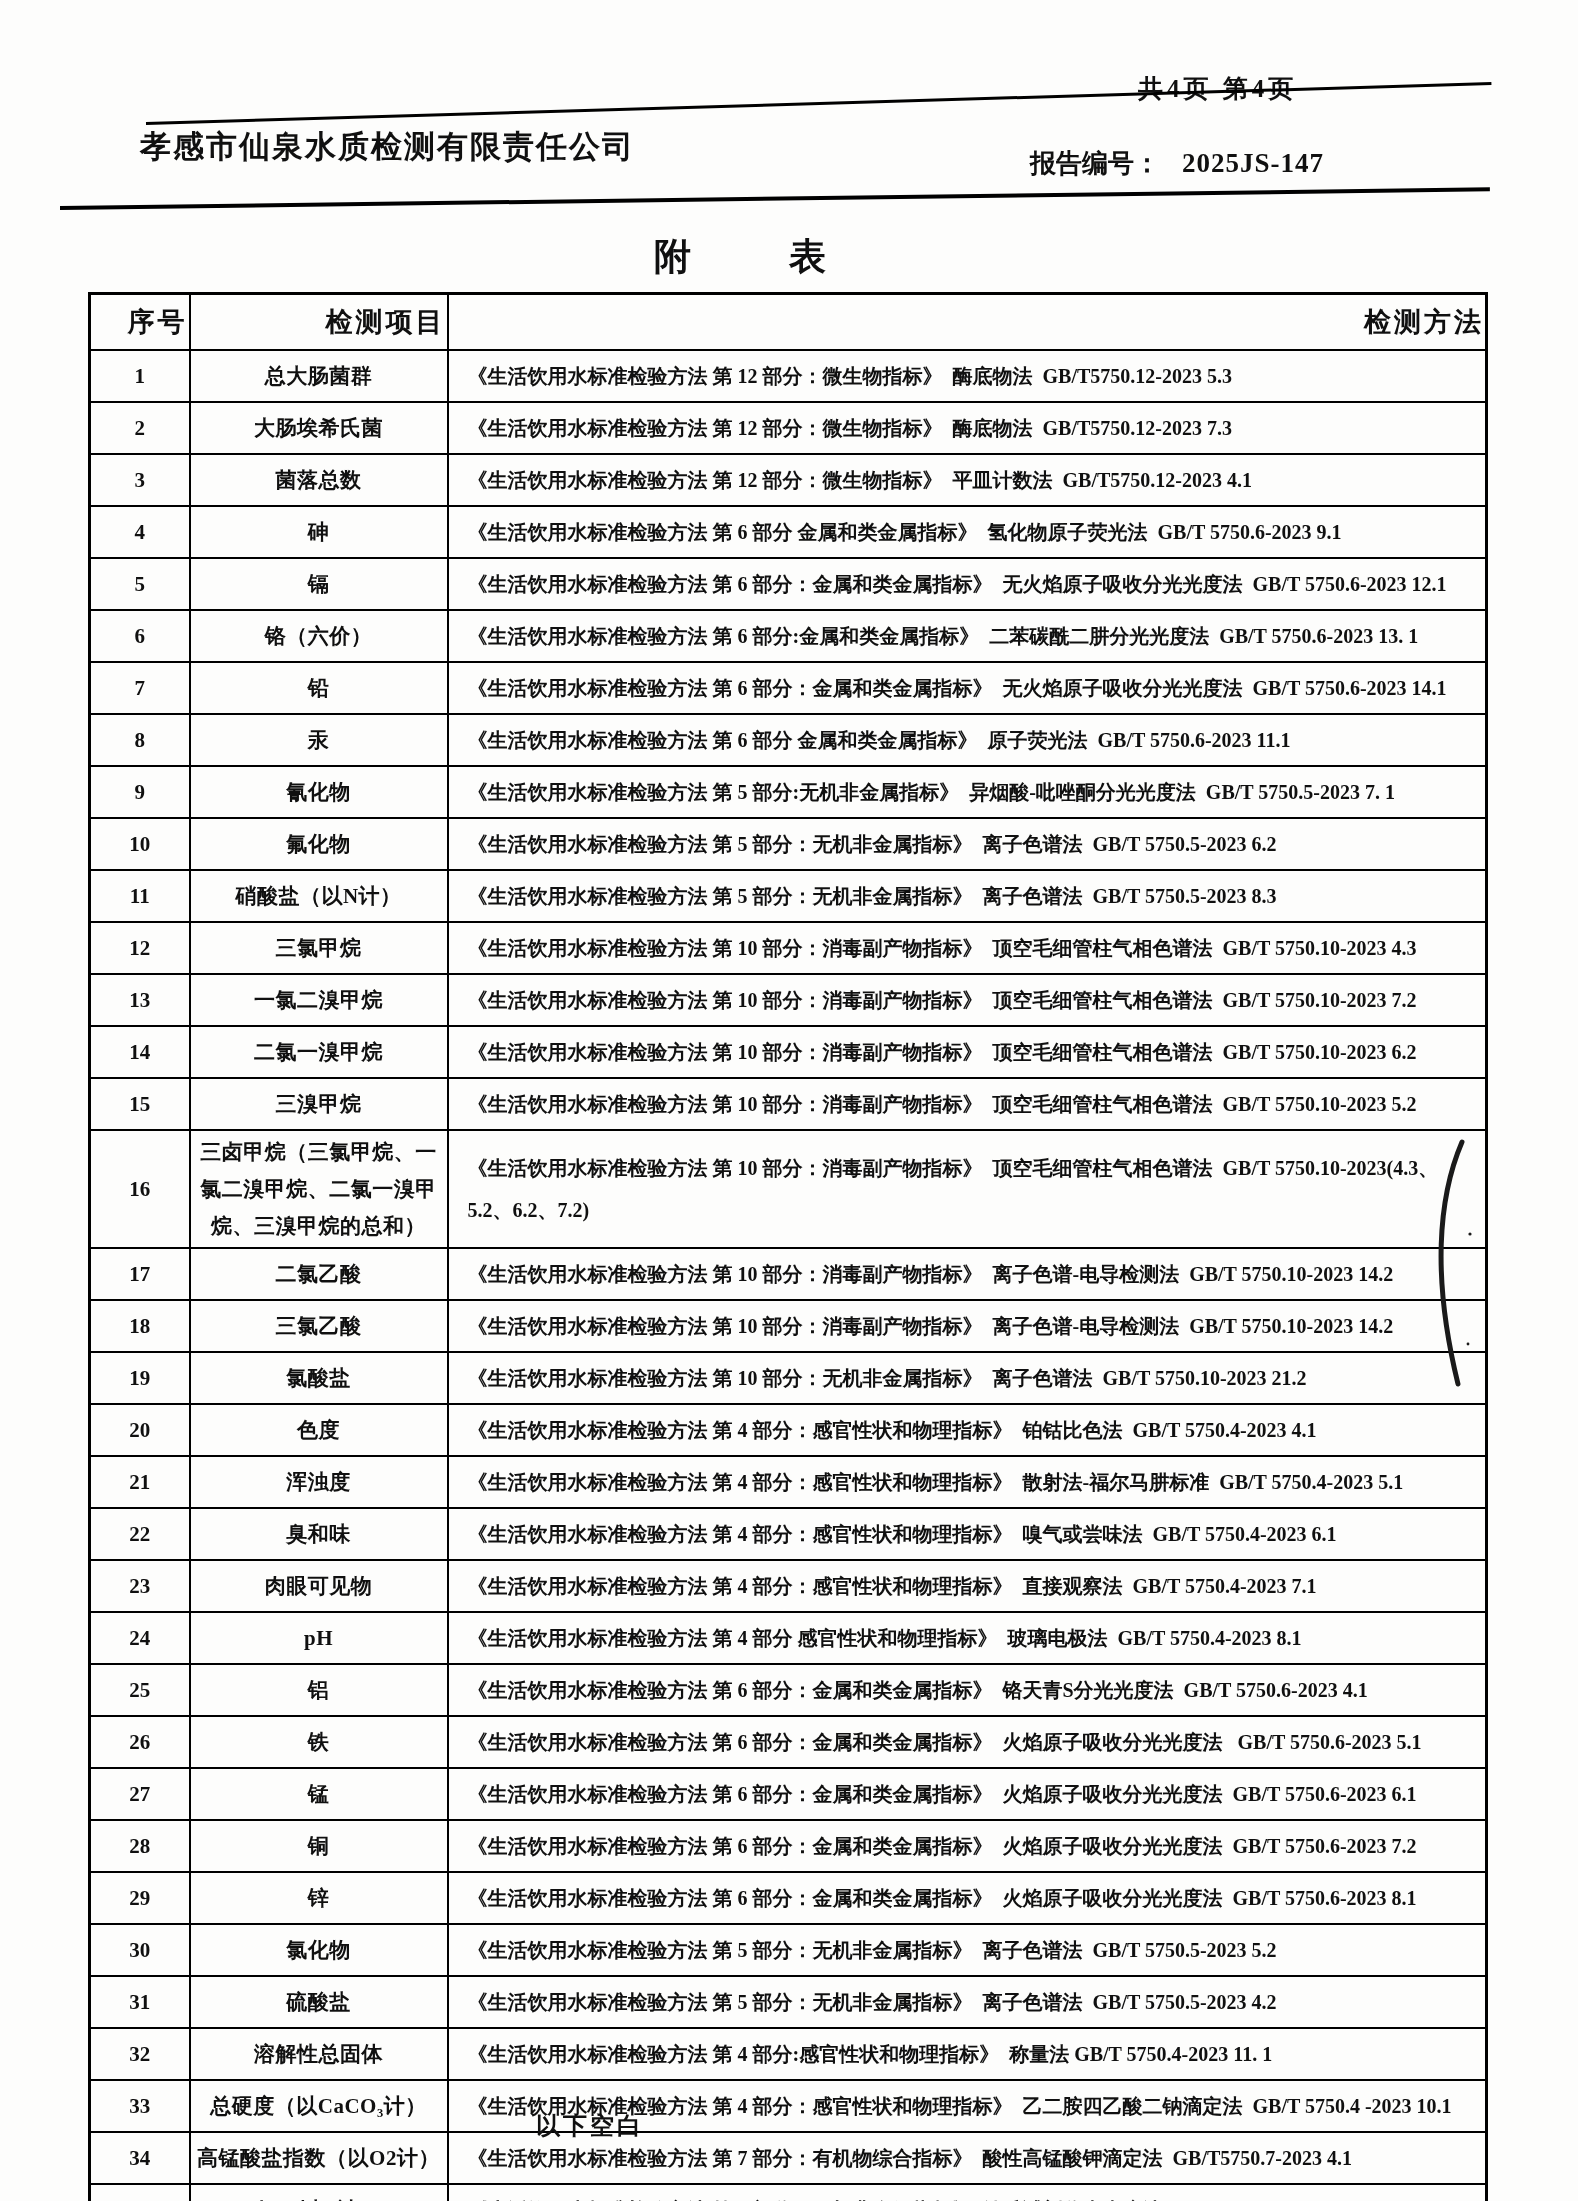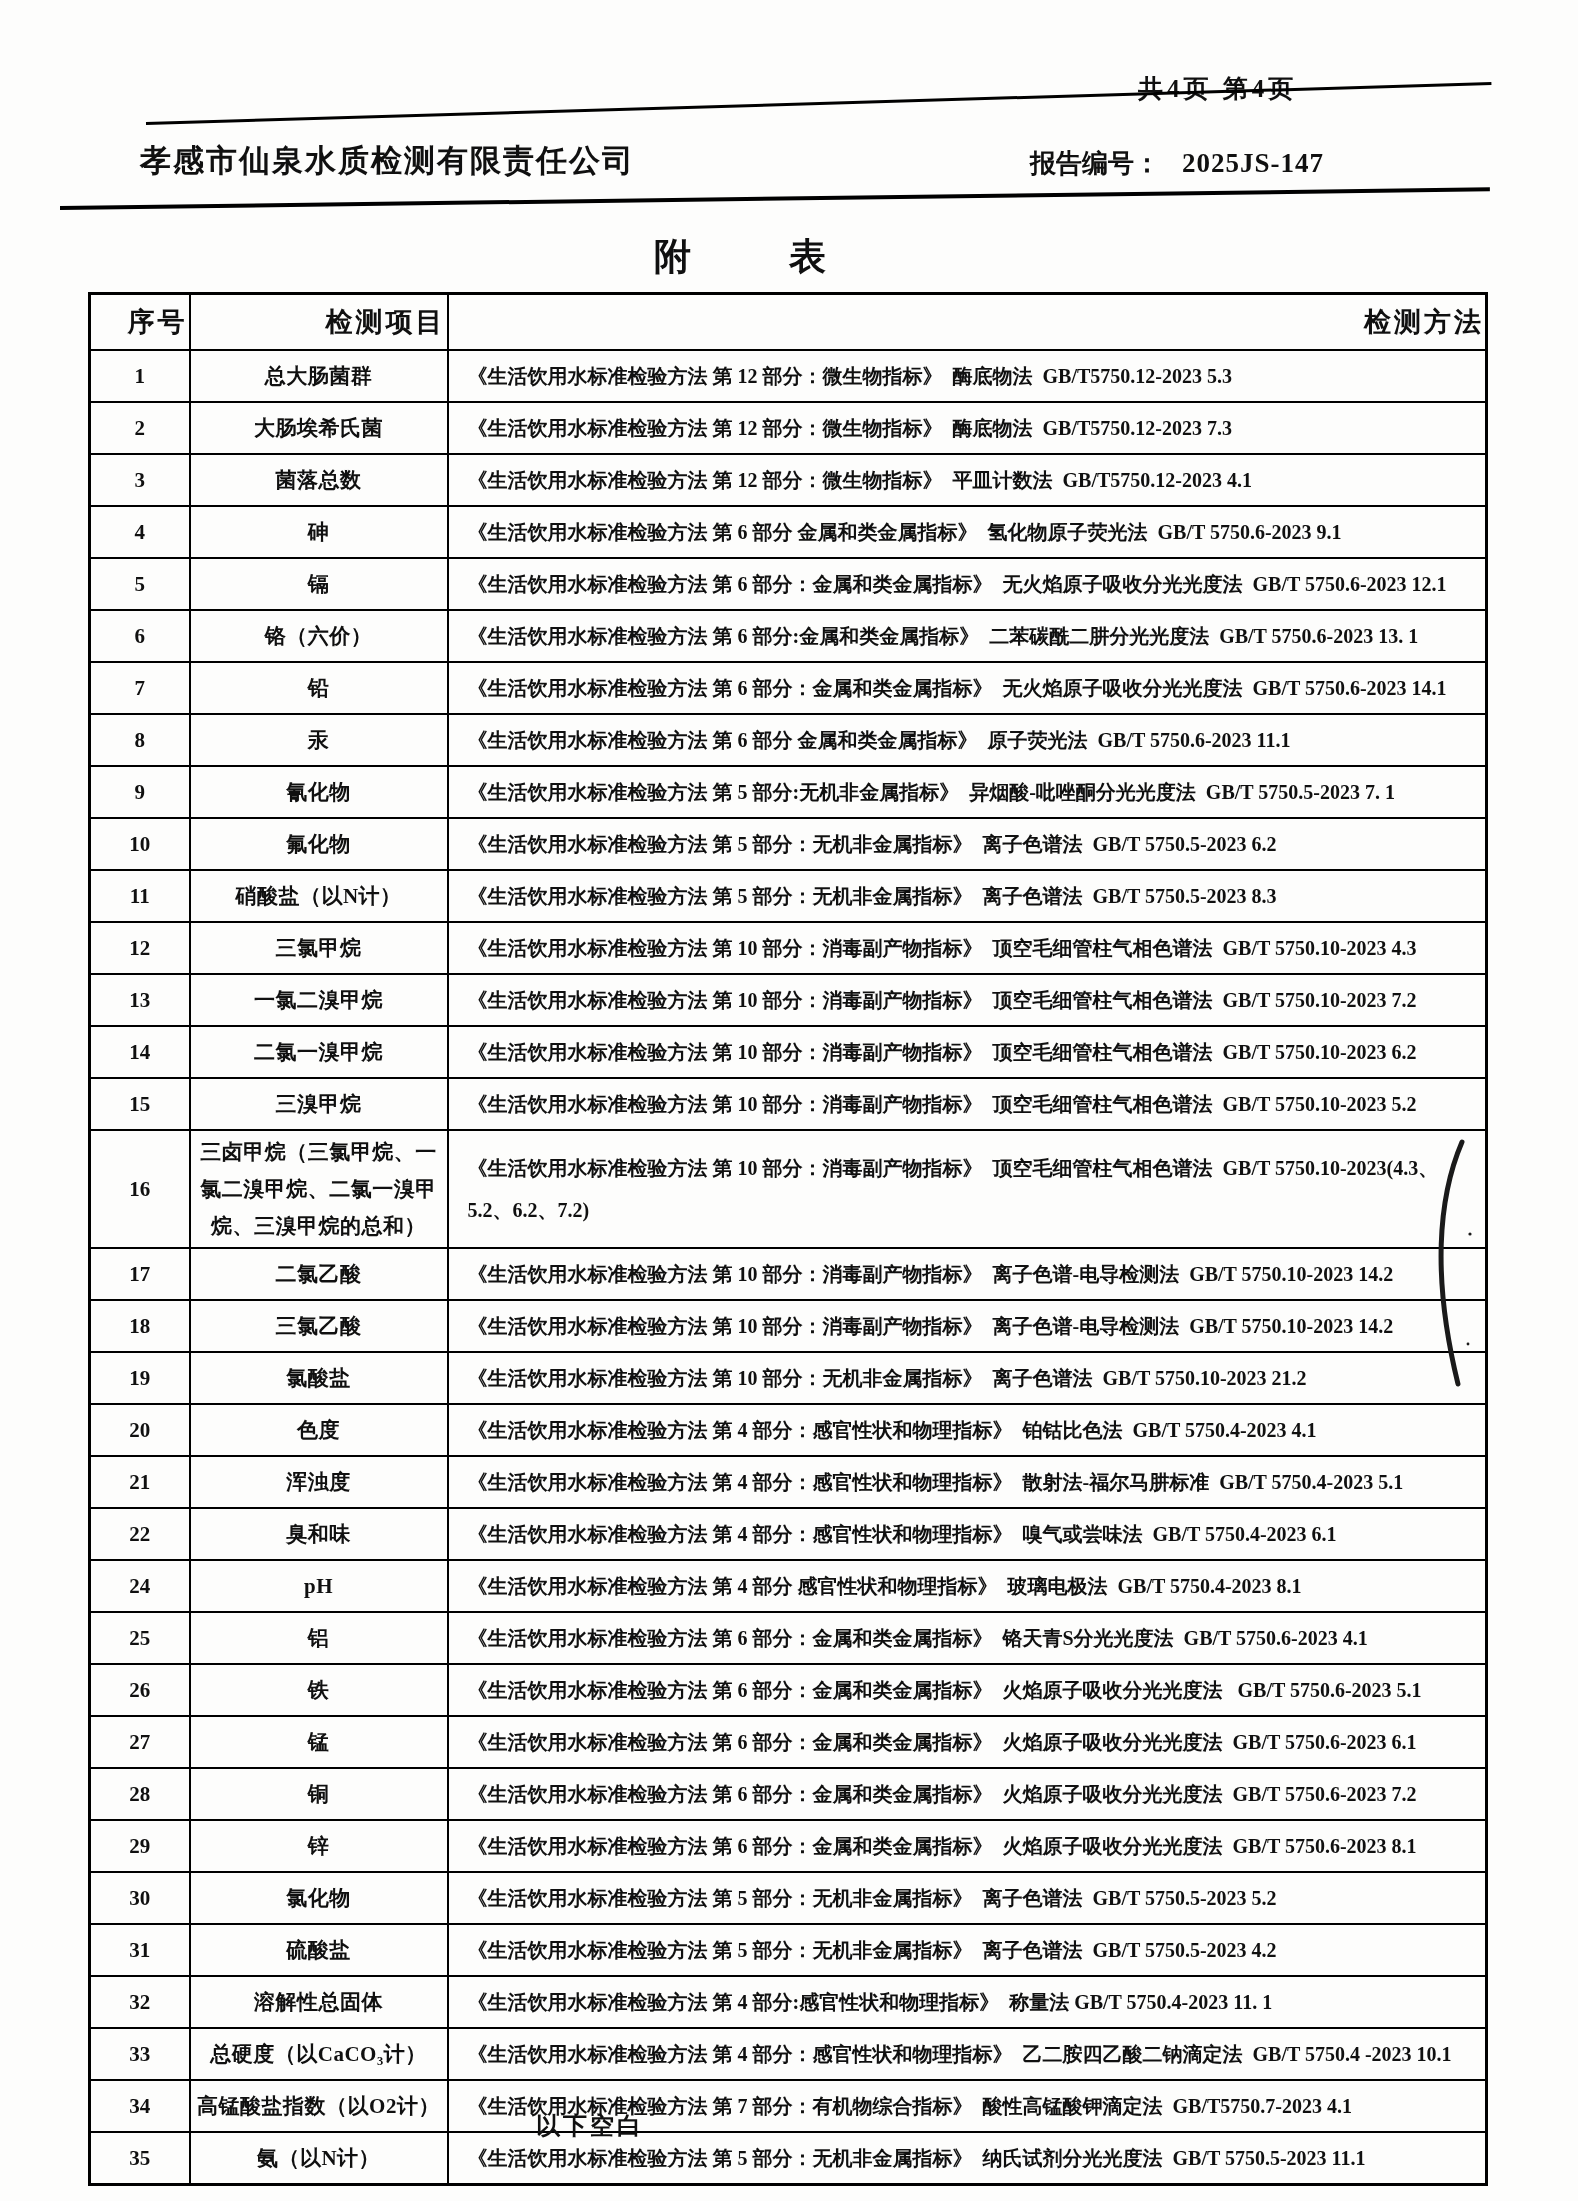--- a/index.html
+++ b/index.html
@@ -15,21 +15,21 @@
   .page-info{
     position:absolute;top:72px;left:1138px;
     font-size:25px;letter-spacing:4px;white-space:nowrap;
   }
   .rule{position:absolute;background:#000;}
   .rule1{top:122px;left:146px;width:1346px;height:3px;
     transform:rotate(-1.7deg);transform-origin:left center;}
   .rule2{top:206px;left:60px;width:1430px;height:4px;
     transform:rotate(-0.75deg);transform-origin:left center;}
   .company{
-    position:absolute;top:140px;left:140px;
+    position:absolute;top:126px;left:140px;
     font-size:31px;letter-spacing:2px;white-space:nowrap;text-align:right;
   }
   .report{
     position:absolute;top:146px;left:1030px;
     font-size:26px;white-space:nowrap;
   }
   .report .report-val{margin-left:22px;letter-spacing:1px;font-size:27px;}
   .doc-title{
     position:absolute;top:232px;left:0;width:1482px;
     text-align:center;font-size:37px;letter-spacing:2px;
@@ -209,20 +209,25 @@
       <td class="c-no">21</td>
       <td class="c-item">浑浊度</td>
       <td class="c-method">《生活饮用水标准检验方法 第 4 部分：感官性状和物理指标》  散射法-福尔马肼标准  GB/T 5750.4-2023 5.1</td>
     </tr>
       <tr>
       <td class="c-no">22</td>
       <td class="c-item">臭和味</td>
       <td class="c-method">《生活饮用水标准检验方法 第 4 部分：感官性状和物理指标》  嗅气或尝味法  GB/T 5750.4-2023 6.1</td>
     </tr>
       <tr>
+      <td class="c-no">23</td>
+      <td class="c-item">肉眼可见物</td>
+      <td class="c-method">《生活饮用水标准检验方法 第 4 部分：感官性状和物理指标》  直接观察法  GB/T 5750.4-2023 7.1</td>
+    </tr>
+      <tr>
       <td class="c-no">24</td>
       <td class="c-item">pH</td>
       <td class="c-method">《生活饮用水标准检验方法 第 4 部分 感官性状和物理指标》  玻璃电极法  GB/T 5750.4-2023 8.1</td>
     </tr>
       <tr>
       <td class="c-no">25</td>
       <td class="c-item">铝</td>
       <td class="c-method">《生活饮用水标准检验方法 第 6 部分：金属和类金属指标》  铬天青S分光光度法  GB/T 5750.6-2023 4.1</td>
     </tr>
       <tr>

